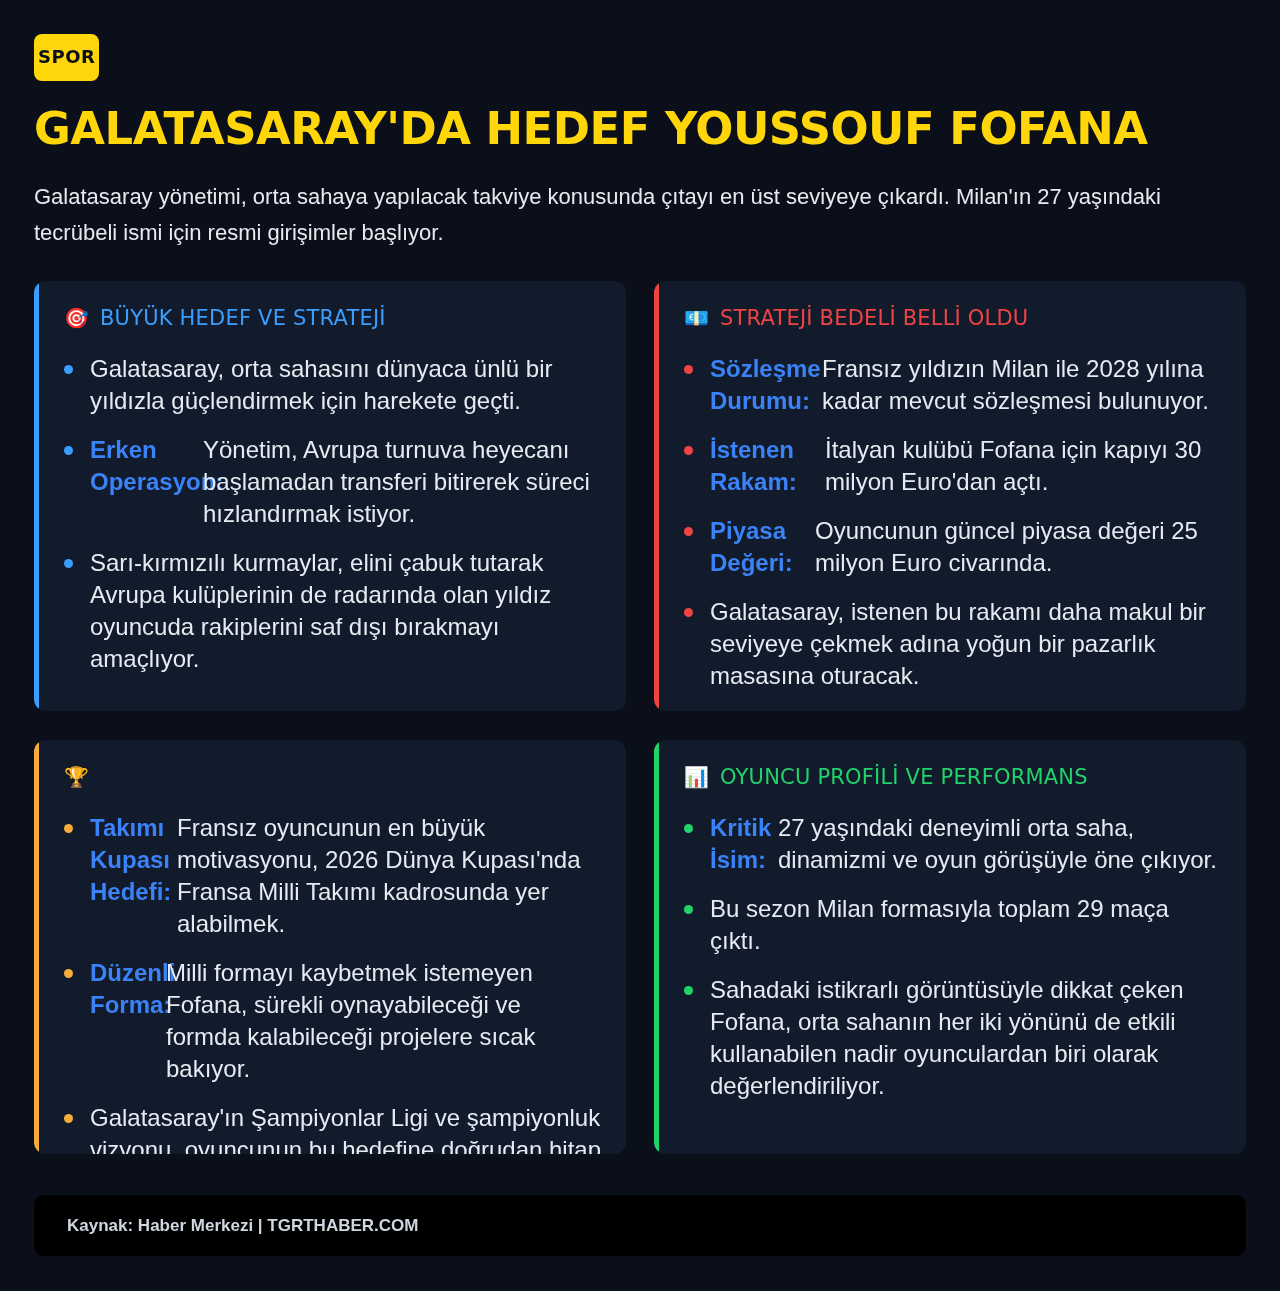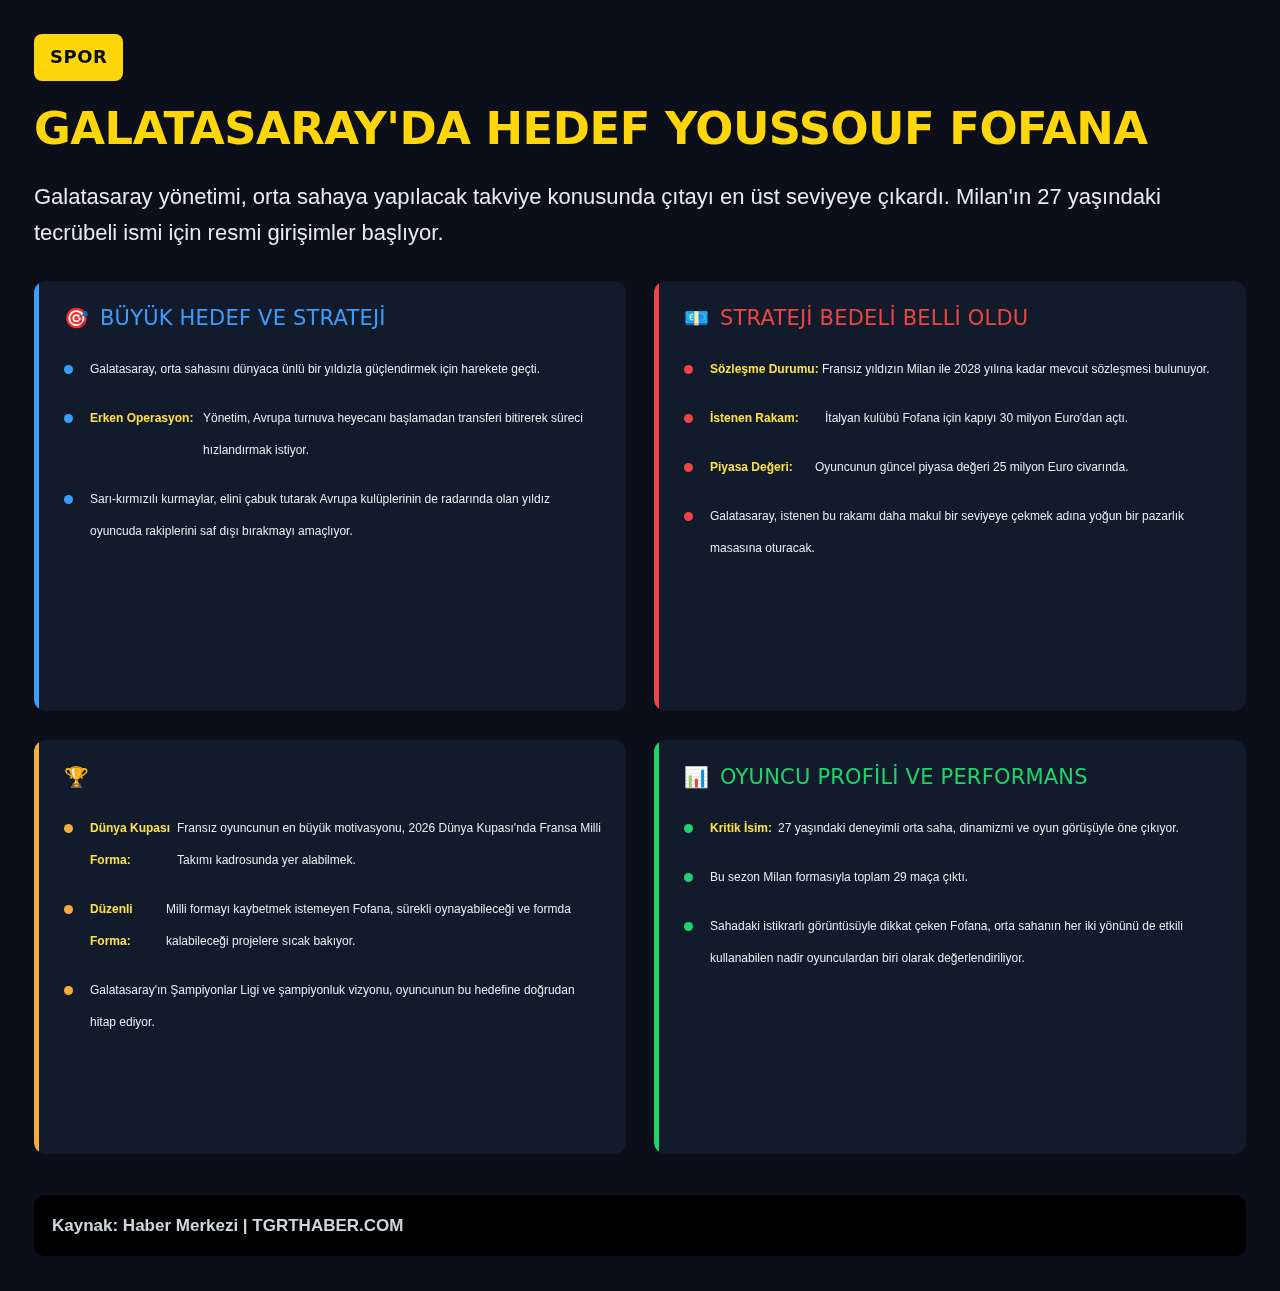--- a/index.html
+++ b/index.html
@@ -18,21 +18,21 @@
       padding: 34px 34px 0 34px;
     }
     .badge {
       display: inline-block;
       background: #ffd60a;
       color: #0b0f19;
       font-family: "DejaVu Sans", sans-serif;
       font-weight: 700;
       font-size: 18px;
       letter-spacing: 0.5px;
-      padding: 12px 16px;
+      padding: 12px 4px;
       border-radius: 8px;
       line-height: 22px;
       height: 47px;
     }
     .title {
       margin-top: 22px;
       color: #ffd60a;
       font-family: "DejaVu Sans", sans-serif;
       font-weight: 700;
       font-size: 44px;
@@ -95,53 +95,53 @@
       letter-spacing: 0.2px;
     }
     .items {
       list-style: none;
       margin-top: 20px;
     }
     .item {
       position: relative;
       padding-left: 26px;
       margin-bottom: 17px;
-      font-size: 12px;
+      font-size: 24px;
       line-height: 32px;
       color: #e6ebf2;
     }
     .item .dot {
       position: absolute;
       left: 0;
       top: 12px;
       width: 9px;
       height: 9px;
       border-radius: 50%;
       background: var(--accent);
     }
     .item.kv {
       display: flex;
     }
     .item .k {
       font-weight: 700;
-      color: #fde047;
+      color: #3b82f6;
       flex: 0 0 auto;
     }
     .item .v {
       flex: 1 1 auto;
     }
     .footer {
       position: absolute;
       left: 34px;
       top: 1195px;
       width: 1212px;
       height: 61px;
       background: #000000;
       border-radius: 10px;
-      padding: 0 18px;
+      padding: 0 33px;
       display: flex;
       align-items: center;
       color: #cfd6e0;
       font-size: 17px;
       font-weight: 700;
     }
   </style>
 </head>
 <body>
 
@@ -202,21 +202,21 @@
       </ul>
     </section>
 
     <section class="card row2" style="--accent: #f6ad3b;">
       <div class="card-head">
         <span class="card-icon">🏆</span>
       </div>
       <ul class="items">
         <li class="item kv">
           <span class="dot"></span>
-          <span class="k" style="width:87px">Dünya Kupası Forma:</span>
+          <span class="k" style="width:87px">Takımı Kupası Hedefi:</span>
           <span class="v">Fransız oyuncunun en büyük motivasyonu, 2026 Dünya Kupası'nda Fransa Milli Takımı kadrosunda yer alabilmek.</span>
         </li>
         <li class="item kv">
           <span class="dot"></span>
           <span class="k" style="width:76px">Düzenli Forma:</span>
           <span class="v">Milli formayı kaybetmek istemeyen Fofana, sürekli oynayabileceği ve formda kalabileceği projelere sıcak bakıyor.</span>
         </li>
         <li class="item">
           <span class="dot"></span>
           <span class="v">Galatasaray'ın Şampiyonlar Ligi ve şampiyonluk vizyonu, oyuncunun bu hedefine doğrudan hitap ediyor.</span>

